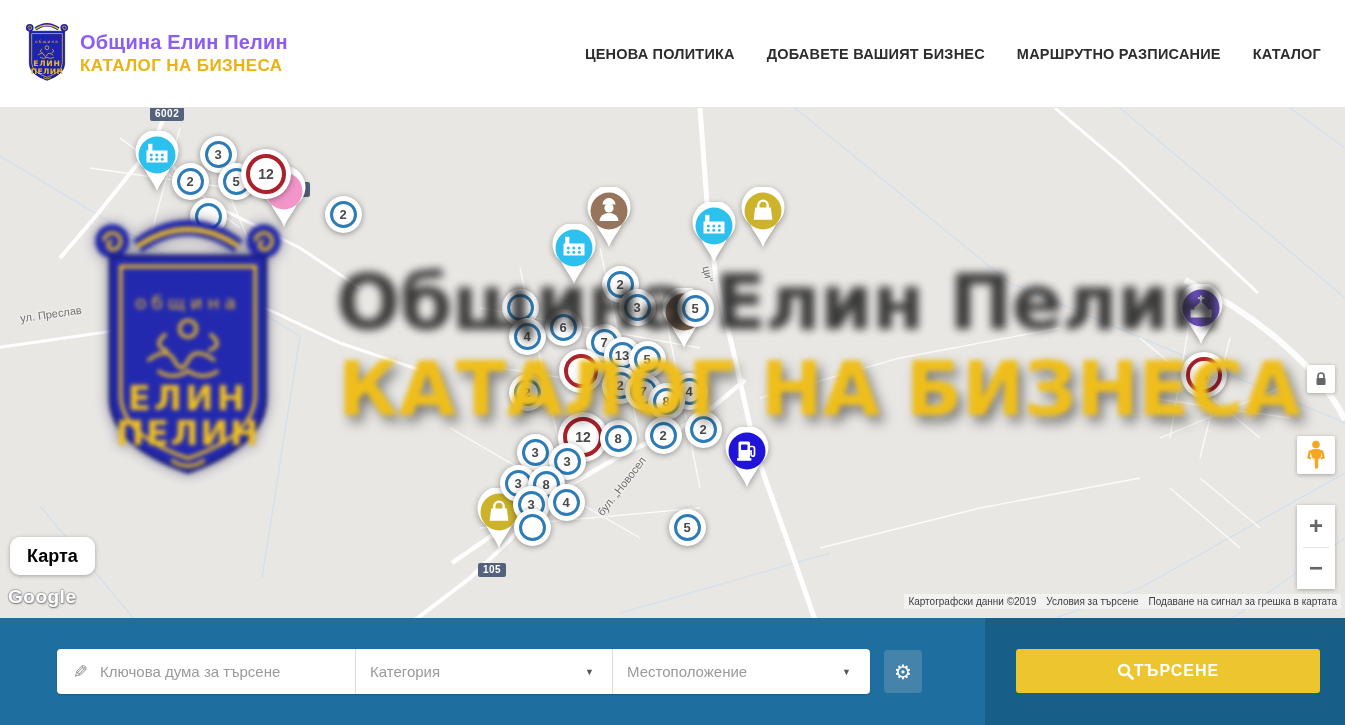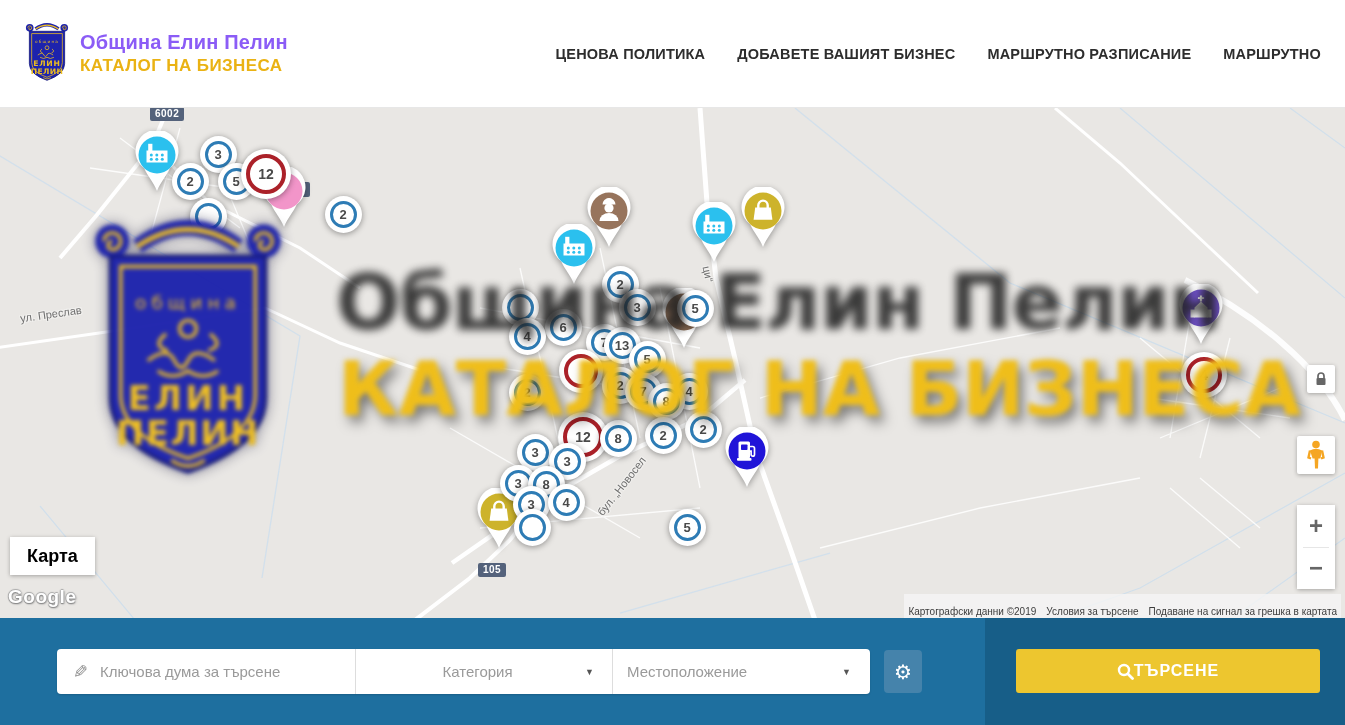--- a/index.html
+++ b/index.html
@@ -34,44 +34,44 @@
 
   
   .wm { position:absolute; z-index:40; pointer-events:none; }
   .wm-crest { left:85px; top:108px; width:206px; height:276px; filter:blur(2px) drop-shadow(0 0 7px rgba(20,20,60,.55)); opacity:.97; }
   .wm-line1 { left:336px; top:150px; font-family:"DejaVu Sans", sans-serif; font-size:76px; font-weight:bold; color:#222;
               opacity:.88; filter:blur(4px); letter-spacing:-1px; white-space:nowrap; }
   .wm-line2 { left:338px; top:238px; font-family:"DejaVu Sans", sans-serif; font-size:74px; font-weight:bold; color:#efbe1a;
               filter:blur(2.5px); white-space:nowrap; text-shadow:5px 7px 12px rgba(0,0,0,.5); }
 
   
-  .maptype { position:absolute; left:10px; top:429px; height:38px; display:flex; z-index:60; box-shadow:0 1px 4px rgba(0,0,0,.3); border-radius:0; overflow:hidden; }
+  .maptype { position:absolute; left:10px; top:429px; height:38px; display:flex; z-index:60; box-shadow:0 1px 4px rgba(0,0,0,.3); border-radius:10px; overflow:hidden; }
   .maptype button { height:38px; border:none; background:#fff; font-family:"Liberation Sans",sans-serif; font-size:18px; cursor:pointer; padding:0 17px; }
   .maptype .mt-map { font-weight:bold; color:#000; }
   .maptype .mt-sat { color:#7f7f7f; border-left:1px solid #ececec; }
   .google-logo { position:absolute; left:8px; top:478px; z-index:60; font-size:19px; font-weight:bold; color:#fff; cursor:pointer; letter-spacing:.5px;
                  text-shadow:0 1px 1px #8a8a8a, 1px 1px 2px #9a9a9a, -1px 0 1px #aaa, 0 -1px 1px #aaa; }
-  .attribution { position:absolute; right:4px; top:486px; z-index:60; display:flex; gap:10px; background:rgba(245,245,245,.8); padding:12px 4px; font-size:10px; color:#3c3c3c; }
+  .attribution { position:absolute; right:4px; top:486px; z-index:60; display:flex; gap:10px; background:rgba(245,245,245,.8); padding:2px 4px; font-size:10px; color:#3c3c3c; }
   .attribution span { white-space:nowrap; }
 
   .ctl { position:absolute; background:#fff; box-shadow:0 1px 4px rgba(0,0,0,.3); border-radius:2px; z-index:60; cursor:pointer; display:flex; align-items:center; justify-content:center; }
   .ctl-lock { left:1307px; top:257px; width:28px; height:28px; }
   .ctl-pegman { left:1297px; top:328px; width:38px; height:38px; }
   .zoomctl { position:absolute; left:1297px; top:397px; width:38px; height:84px; background:#fff; box-shadow:0 1px 4px rgba(0,0,0,.3); border-radius:2px; z-index:60; display:flex; flex-direction:column; }
   .zoomctl button { flex:1; border:none; background:#fff; font-size:24px; font-weight:bold; color:#666; cursor:pointer; line-height:1; }
   .zoomctl .zdiv { height:1px; background:#e6e6e6; margin:0 6px; }
 
   
   .searchbar { position:absolute; left:0; top:618px; width:1345px; height:107px; background:#1e6f9f; z-index:100; }
   .searchbar .dark { position:absolute; left:985px; top:0; width:360px; height:107px; background:#175e88; }
   .inputgroup { position:absolute; left:57px; top:31px; width:813px; height:45px; background:#fff; border-radius:4px; display:flex; align-items:stretch; box-shadow:0 1px 2px rgba(0,0,0,.15); }
   .seg { display:flex; align-items:center; position:relative; }
   .seg + .seg { border-left:1px solid #ddd; }
   .seg-keyword { width:298px; padding:0 12px 0 16px; }
-  .seg-category { width:257px; padding:8px 14px; cursor:pointer;text-align:center; }
+  .seg-category { width:257px; padding:8px 14px; cursor:pointer; }
   .seg-location { width:257px; padding:0 14px; cursor:pointer; }
   .pencil { color:#8e8e8e; font-size:18px; margin-right:12px; transform:scaleX(-1); }
   .kw-input { border:none; outline:none; flex:1; font-size:15px; font-family:"Liberation Sans",sans-serif; color:#444; }
   .kw-input::placeholder { color:#9a9a9a; }
   .sel-label { font-size:15px; color:#9a9a9a; flex:1; }
   .caret { font-size:9px; color:#555; margin-right:4px; }
   .gearbtn { position:absolute; left:884px; top:32px; width:38px; height:43px; background:#4583ab; border:none; border-radius:4px; color:#fff; font-size:20px; cursor:pointer; }
   .searchbtn { position:absolute; left:1016px; top:31px; width:304px; height:44px; background:#edc62f; border:none; border-radius:3px;
                color:#fff; font-size:16px; font-weight:bold; letter-spacing:1px; cursor:pointer; display:flex; align-items:center; justify-content:center; }
 </style>
@@ -103,21 +103,21 @@
   </svg></span>
       <span class="logo-text">
         <span class="logo-title" style="display:block">Община Елин Пелин</span>
         <span class="logo-subtitle" style="display:block">КАТАЛОГ НА БИЗНЕСА</span>
       </span>
     </div>
     <nav class="nav">
       <a>ЦЕНОВА ПОЛИТИКА</a>
       <a>ДОБАВЕТЕ ВАШИЯТ БИЗНЕС</a>
       <a>МАРШРУТНО РАЗПИСАНИЕ</a>
-      <a>МАРШРУТНО</a>
+      <a>КАТАЛОГ</a>
     </nav>
   </header>
 
   <div class="map">
     <svg class="roads" width="1345" height="510">
       <g stroke="#cfdfec" stroke-width="1.3" fill="none" opacity="0.9">
         <path d="M-5 45 L300 228 L262 470"></path>
         <path d="M40 398 L135 512"></path>
         <path d="M795 0 L1010 175 L1345 315"></path>
         <path d="M1120 0 L1345 190"></path>
@@ -287,21 +287,21 @@
         </div>
         <div class="cluster" style="left: 544.5px; top: 200.5px; width: 37px; height: 37px;">
           <div class="ring">6</div>
         </div>
         <div class="cluster" style="left: 508.5px; top: 209.5px; width: 37px; height: 37px;">
           <div class="ring">4</div>
         </div>
         <div class="cluster" style="left: 585.5px; top: 215.5px; width: 37px; height: 37px;">
           <div class="ring">7</div>
         </div>
-        <div class="cluster" style="left: 603.5px; top: 219px; width: 37px; height: 37px;">
+        <div class="cluster" style="left: 603.5px; top: 229px; width: 37px; height: 37px;">
           <div class="ring">13</div>
         </div>
         <div class="cluster" style="left: 628.5px; top: 232.5px; width: 37px; height: 37px;">
           <div class="ring">5</div>
         </div>
         <div class="cluster red" style="left: 559px; top: 241px; width: 44px; height: 44px;">
           <div class="ring"></div>
         </div>
         <div class="cluster" style="left: 601.5px; top: 258.5px; width: 37px; height: 37px;">
           <div class="ring">2</div>

